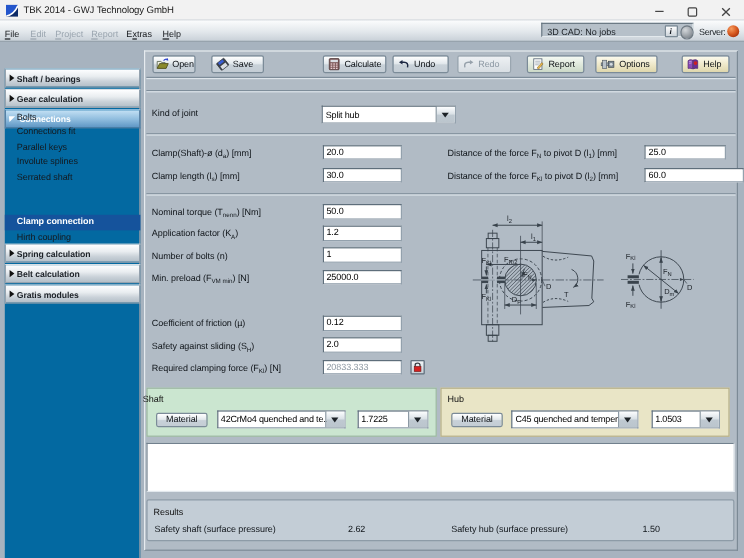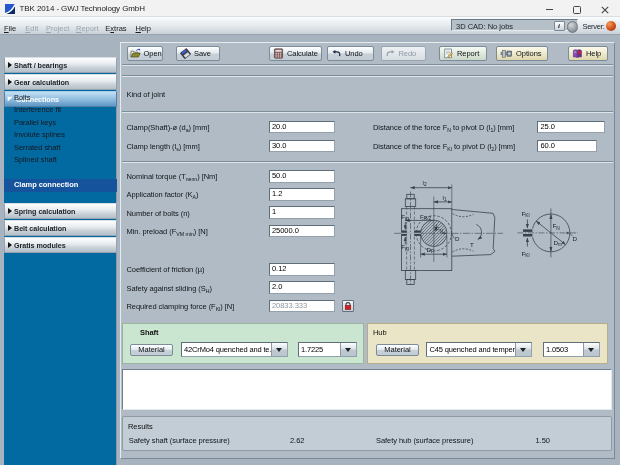--- a/index.html
+++ b/index.html
@@ -61,26 +61,26 @@
 
 <div class="a" id="nav" style="left:4px;top:57px;width:113px;height:456px;background:#0369a1;border-right:1px solid #8d9aa6;border-bottom:1px solid #8d9aa6;box-sizing:border-box">
   <div class="acc" style="top:0px"><span class="tri"></span>Shaft / bearings</div>
   <div class="acc" style="top:16.8px"><span class="tri"></span>Gear calculation</div>
   <div class="acc" style="top:33.6px;background:linear-gradient(#c3e0f4,#8dbbdd 55%,#5f97c5);border-color:#5580a5;border-top-color:#a8cde8;color:#fff">
      <svg width="6" height="6" viewBox="0 0 7 7" style="margin:0 3px -0.5px 2px">
           <path d="M0.5,1 L6.5,1 1,6.5 Z" fill="#fff"></path>
         </svg>Connections</div>
 </div>
 <div class="nitem" style="top:91.5px">Bolts</div>
-<div class="nitem" style="top:104px">Interference fit</div>
+<div class="nitem" style="top:104px">Connections fit</div>
 <div class="nitem" style="top:116.5px">Parallel keys</div>
 <div class="nitem" style="top:129px">Involute splines</div>
 <div class="nitem" style="top:141.5px">Serrated shaft</div>
-<div class="nitem" style="top:154px">Splined shaft</div>
 <div class="nitem" style="top:179px;left:4px;width:113px;background:#15539c;color:#fff;font-weight:bold;padding-left:10px">Clamp connection</div>
+<div class="nitem" style="top:191.5px">Hirth coupling</div>
 <div class="acc" style="left:4px;top:203px"><span class="tri"></span>Spring calculation</div>
 <div class="acc" style="left:4px;top:219.8px"><span class="tri"></span>Belt calculation</div>
 <div class="acc" style="left:4px;top:236.6px"><span class="tri"></span>Gratis modules</div>
 
 <div class="a" style="left:120px;top:41.5px;width:495px;height:417px;background:#b1bbc5;border:1px solid;border-color:#e6ebef #7c8a96 #7c8a96 #e6ebef;box-sizing:border-box"></div>
 
 <div class="tb" style="left:126.5px;width:36.5px;padding:0 2px">
 <svg width="11" height="11" viewBox="0 0 11 11">
         <path d="M1,9 L1,3.2 4,3.2 5,4.2 7.6,4.2 7.6,5" fill="#efefe2" stroke="#55624d" stroke-width="0.7"></path>
         <path d="M1,9 L3,5 10.2,5 8.4,9 Z" fill="#8a8a2c" stroke="#4a4a18" stroke-width="0.7"></path>
@@ -139,30 +139,31 @@
         <path d="M1.4,9 L1.4,2.6 Q2.4,1.2 5.2,2 L5.2,9.4 Q2.8,8.4 1.4,9 Z" fill="#8a4ab8" stroke="#4c2470" stroke-width="0.6"></path>
         <path d="M9.4,9 L9.4,2.6 Q8.4,1.2 5.6,2 L5.6,9.4 Q8,8.4 9.4,9 Z" fill="#6a2f96" stroke="#4c2470" stroke-width="0.6"></path>
         <path d="M2.2,3.4 L4.4,3 M2.2,4.8 L4.4,4.4" stroke="#d8c6ec" stroke-width="0.5"></path>
         <circle cx="7.6" cy="4.6" r="1.6" fill="#cc2222"></circle>
       </svg>Help</div>
 
 <div class="hr" style="top:63.5px"></div>
 <div class="hr" style="top:74.5px"></div>
 
 <div class="lbl" style="left:126.5px;top:89.5px">Kind of joint</div>
+<div class="combo" style="left:268px;top:87.5px;width:111.5px">Split hub<span class="cab"></span></div>
 <div class="hr" style="top:110.5px"></div>
 
 <div class="lbl" style="left:126.5px;top:123px">Clamp(Shaft)-ø (d<span class="sb">a</span>) [mm]</div>
 <div class="inp" style="left:268.5px;top:120.8px">20.0</div>
 <div class="lbl" style="left:373px;top:123px">Distance of the force F<span class="sb">N</span> to pivot D (l<span class="sb">1</span>) [mm]</div>
 <div class="inp" style="left:537px;top:120.8px;width:67.5px">25.0</div>
 <div class="lbl" style="left:126.5px;top:142px">Clamp length (l<span class="sb">s</span>) [mm]</div>
 <div class="inp" style="left:268.5px;top:139.8px">30.0</div>
 <div class="lbl" style="left:373px;top:142px">Distance of the force F<span class="sb">Kl</span> to pivot D (l<span class="sb">2</span>) [mm]</div>
-<div class="inp" style="left:537px;top:139.8px;width:60px">60.0</div>
+<div class="inp" style="left:537px;top:139.8px;width:83px">60.0</div>
 <div class="hr" style="top:160.5px"></div>
 
 <div class="lbl" style="left:126.5px;top:172.2px">Nominal torque (T<span class="sb">nenn</span>) [Nm]</div>
 <div class="inp" style="left:268.5px;top:170px">50.0</div>
 <div class="lbl" style="left:126.5px;top:190.4px">Application factor (K<span class="sb">A</span>)</div>
 <div class="inp" style="left:268.5px;top:188.2px">1.2</div>
 <div class="lbl" style="left:126.5px;top:208.6px">Number of bolts (n)</div>
 <div class="inp" style="left:268.5px;top:206.4px">1</div>
 <div class="lbl" style="left:126.5px;top:226.8px">Min. preload (F<span class="sb">VM min</span>) [N]</div>
 <div class="inp" style="left:268.5px;top:224.6px">25000.0</div>
@@ -173,21 +174,21 @@
 <div class="inp" style="left:268.5px;top:281.4px">2.0</div>
 <div class="lbl" style="left:126.5px;top:301.7px">Required clamping force (F<span class="sb">Kl</span>) [N]</div>
 <div class="inp" style="left:268.5px;top:299.5px;color:#8b97a1">20833.333</div>
 <div class="a" style="left:341.5px;top:299.8px;width:12px;height:12px;box-sizing:border-box;background:linear-gradient(#f4f7f9,#c6cfd6);border:1px solid #61707d;border-radius:1px">
 <svg width="10" height="10" viewBox="0 0 10 10">
         <path d="M3,4.5 L3,3.2 Q3,1.6 5,1.6 Q7,1.6 7,3.2 L7,4.5" stroke="#3a3f45" stroke-width="1.1" fill="none"></path>
         <rect x="2.2" y="4.4" width="5.6" height="4.2" fill="#d42020" stroke="#6e1010" stroke-width="0.5"></rect>
       </svg></div>
 
 <div class="a" style="left:122px;top:322.5px;width:242.3px;height:41.5px;background:#cbe6d0;border:1px solid #9ab4a0;box-sizing:border-box"></div>
-<div class="lbl" style="left:140px;top:328px;font-weight:bold;color:#111">Shaft</div>
+<div class="lbl" style="left:119px;top:328px;font-weight:normal;color:#111">Shaft</div>
 <div class="tb" style="left:130px;top:343.5px;width:43px;height:12.5px;justify-content:center">Material</div>
 <div class="combo" style="left:180.5px;top:342px;width:107px">42CrMo4 quenched and te...<span class="cab"></span></div>
 <div class="combo" style="left:297.5px;top:342px;width:59.5px">1.7225<span class="cab"></span></div>
 
 <div class="a" style="left:366.5px;top:322.5px;width:241.5px;height:41.5px;background:#e9e5c6;border:1px solid #b5ae88;box-sizing:border-box"></div>
 <div class="lbl" style="left:373px;top:328px;font-weight:normal;color:#111">Hub</div>
 <div class="tb" style="left:376px;top:343.5px;width:43px;height:12.5px;justify-content:center">Material</div>
 <div class="combo" style="left:426px;top:342px;width:106px">C45 quenched and temper...<span class="cab"></span></div>
 <div class="combo" style="left:542.5px;top:342px;width:57px">1.0503<span class="cab"></span></div>
 

